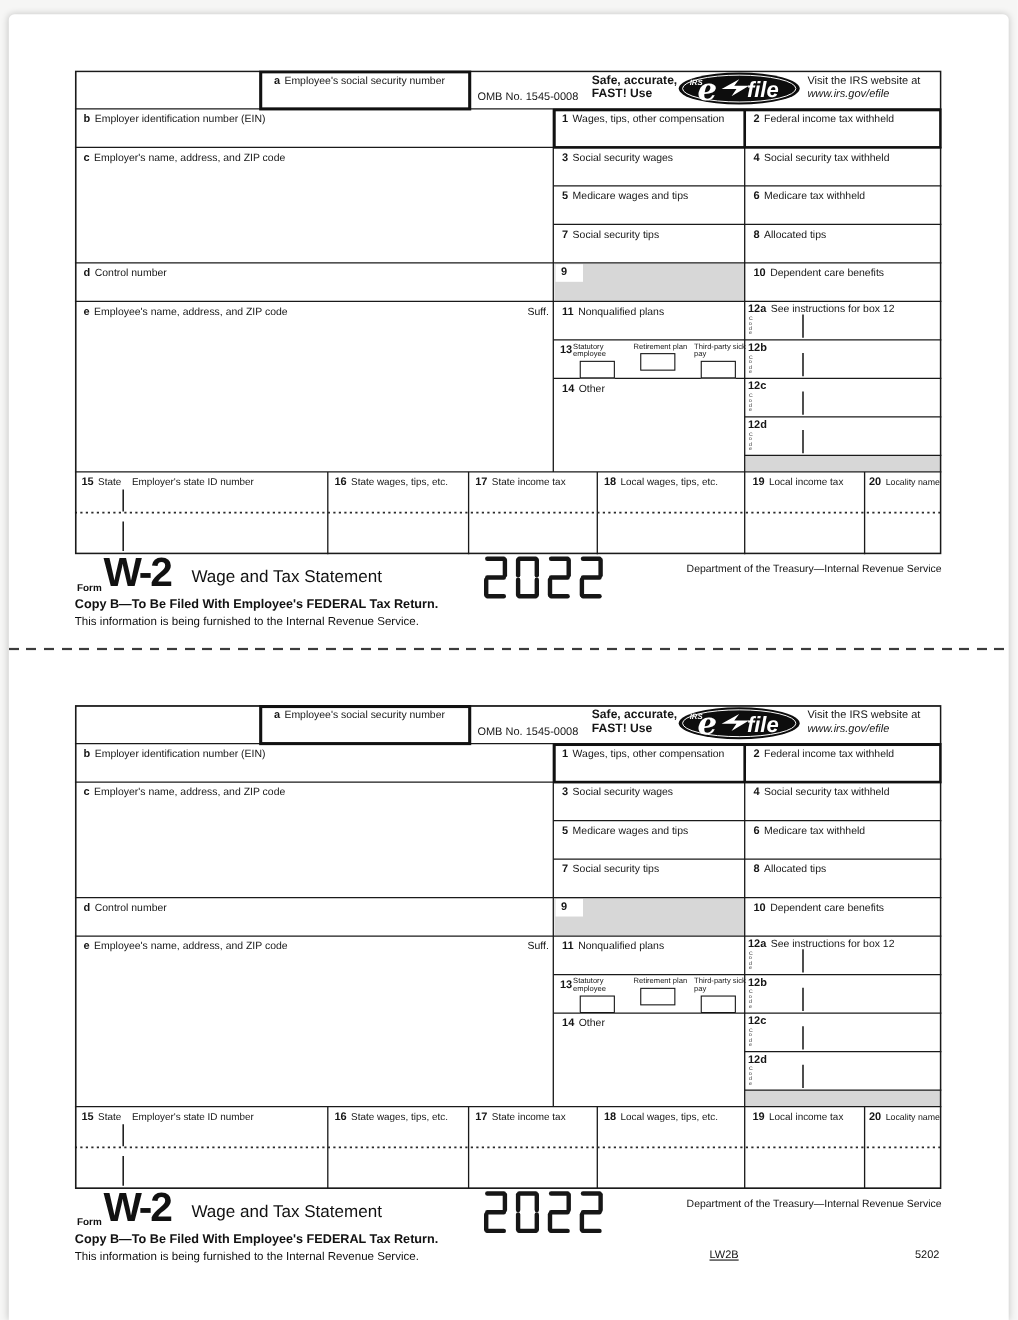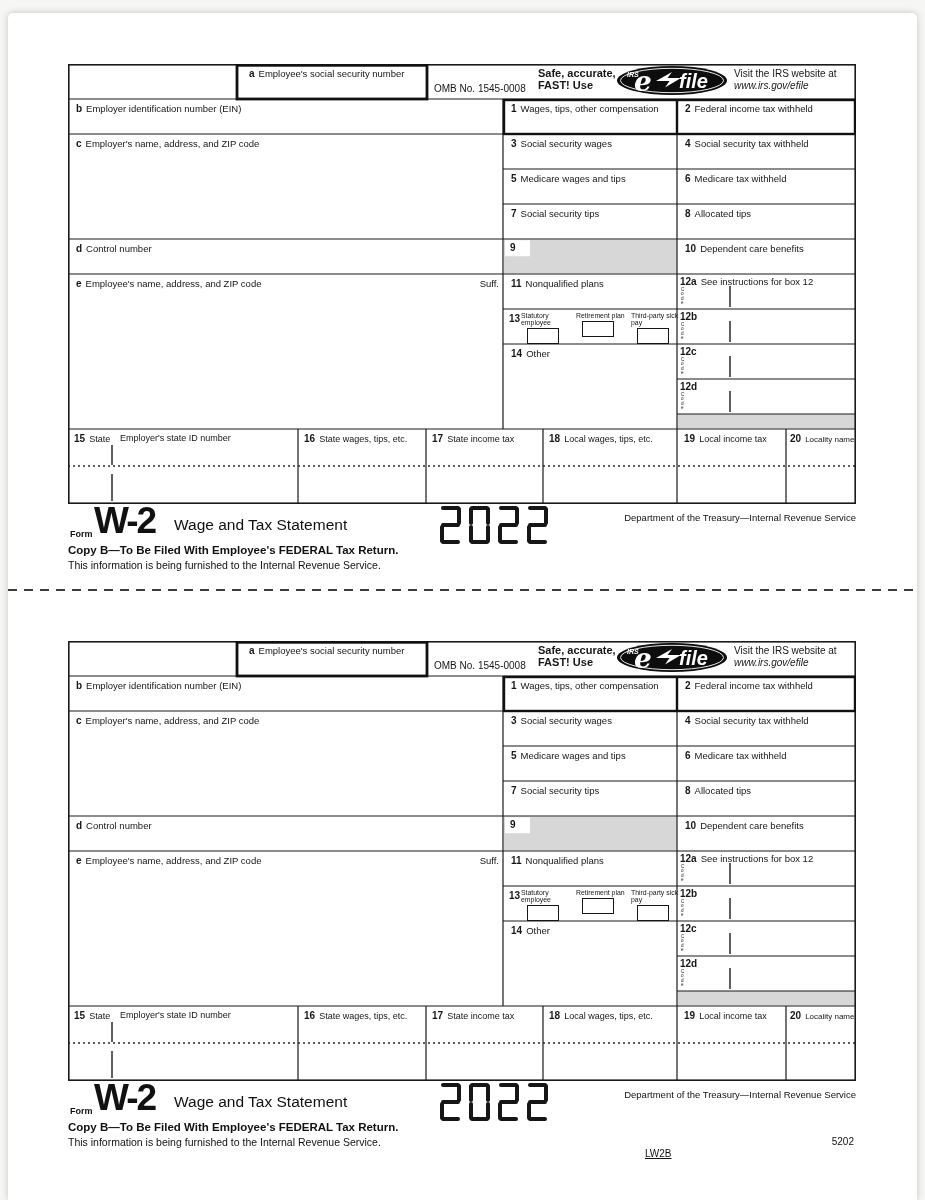--- a/index.html
+++ b/index.html
@@ -27,21 +27,21 @@
   .footer-area{position:absolute;left:0;top:440px;width:788px;height:70px;}
   .form-word{position:absolute;left:2px;top:25px;font-size:9px;font-weight:bold;}
   .form-number{position:absolute;left:26px;top:-4px;font-size:37px;font-weight:bold;letter-spacing:-2px;}
   .form-title{position:absolute;left:106px;top:12px;font-size:15.5px;font-weight:normal;}
   .year-display{position:absolute;left:372px;top:2px;width:112px;height:38px;}
   .digit{position:absolute;top:0;width:21px;height:38px;}
   .seg{position:absolute;background:#161616;border-radius:2px;}
   .dept{position:absolute;right:0;top:8px;font-size:9.5px;}
   .copy-line{position:absolute;left:0;top:40px;font-size:11.5px;font-weight:bold;}
   .furnish-line{position:absolute;left:0;top:55px;font-size:10.5px;}
-  .lw2b{position:absolute;left:577px;top:67px;font-size:10px;text-decoration:underline;}
+  .lw2b{position:absolute;left:577px;top:55px;font-size:10px;text-decoration:underline;}
   .code5202{position:absolute;right:2px;top:55px;font-size:10px;}
 </style>
 </head>
 <body>
 
 <div class="page">
   <div id="slot1" class="form-slot">
   <div class="w2">
 
     <svg class="gridsvg" width="788" height="440" viewBox="0 0 788 440">

